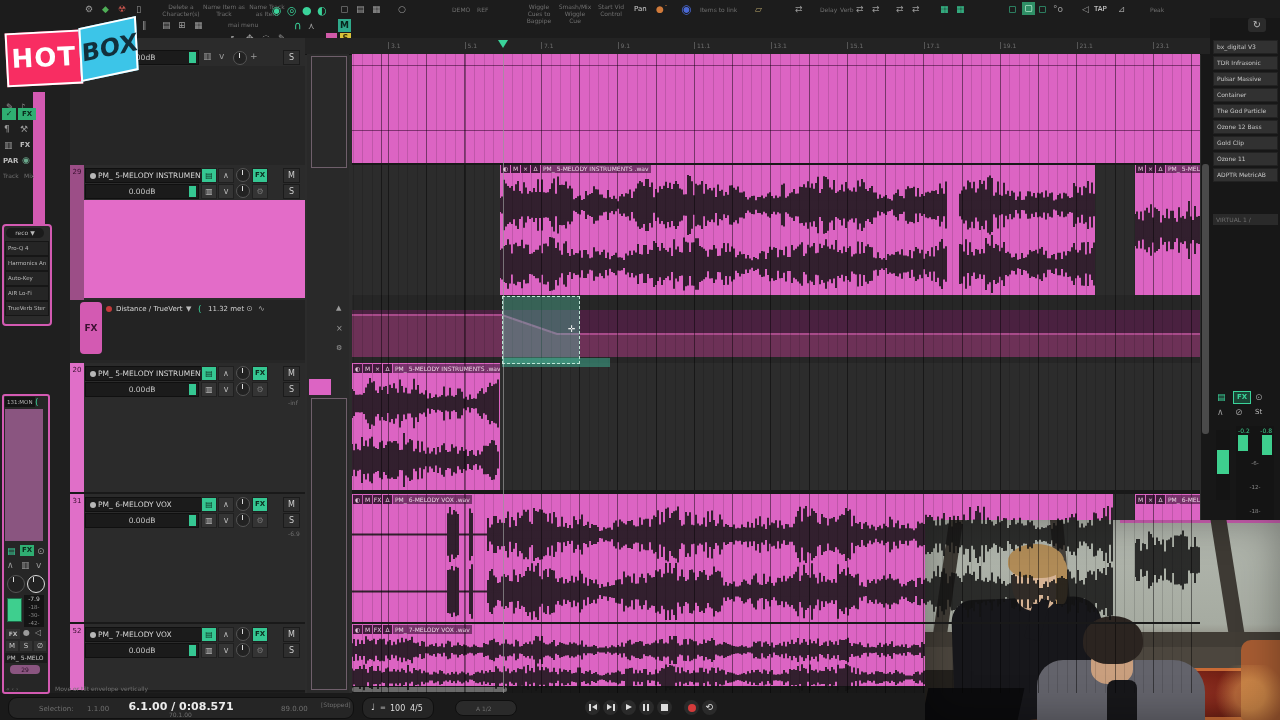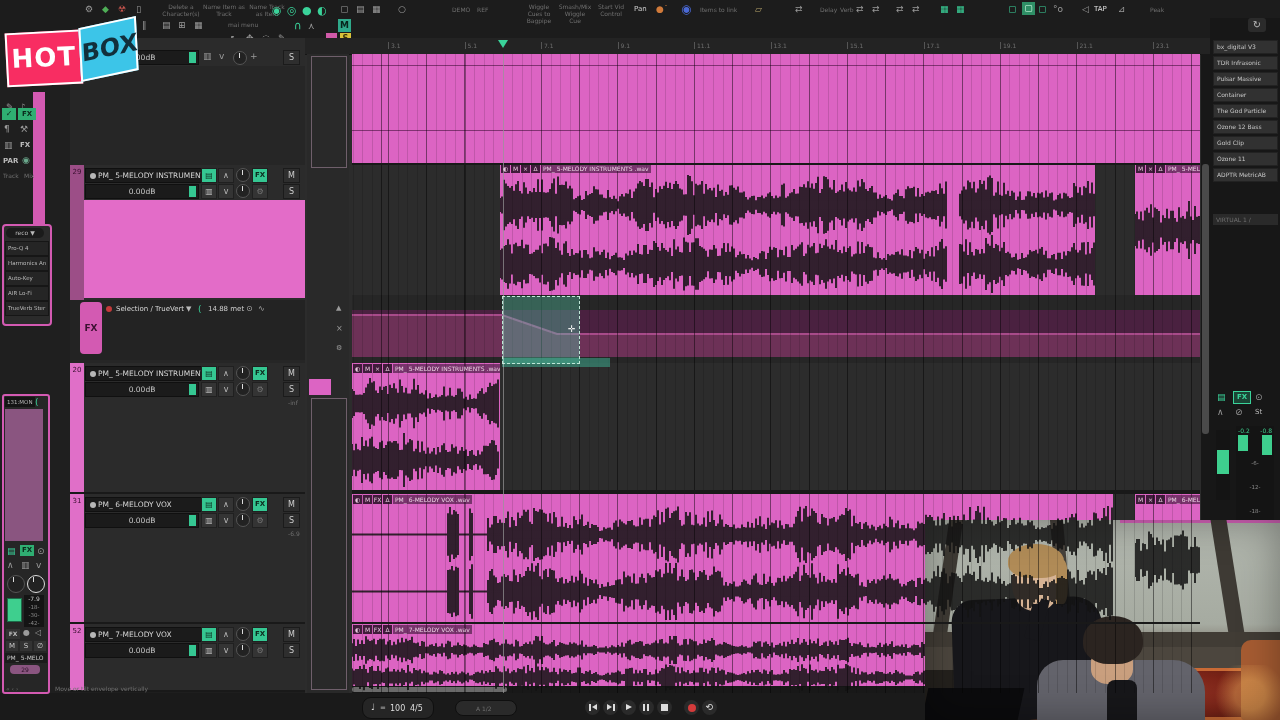--- a/index.html
+++ b/index.html
@@ -433,24 +433,24 @@
     <div class="knob" style="left:166px;top:19px;"></div>
     <div class="tcpbtn" style="left:182px;top:19px;color:#777;">⚙</div>
     <div class="ms" style="left:213px;top:19px;">S</div>
     <div class="abs t6 dim" style="left:218px;top:36px;"></div>
       </div>
     </div>
 
   <div class="abs" style="left:70px;top:300px;width:235px;height:60px;background:#232323;z-index:5;">
     <div class="abs" style="left:10px;top:2px;width:22px;height:52px;background:#d35ab2;border-radius:4px;color:#3a1030;font-weight:bold;font-size:9px;text-align:center;line-height:52px;">FX</div>
     <span class="abs" style="left:36px;top:6px;width:6px;height:6px;border-radius:50%;background:#c23a3a;"></span>
-    <div class="abs t7" style="left:46px;top:5px;color:#d8d8d8;">Selection / TrueVert</div>
+    <div class="abs t7" style="left:46px;top:5px;color:#d8d8d8;">Distance / TrueVert</div>
     <span class="abs t7" style="left:116px;top:5px;color:#bbb;">▼</span>
     <span class="abs teal" style="left:128px;top:4px;font-size:9px;">(</span>
-    <div class="abs t7" style="left:138px;top:5px;color:#cfcfcf;">14.88 met</div>
+    <div class="abs t7" style="left:138px;top:5px;color:#cfcfcf;">11.32 met</div>
     <span class="abs" style="left:176px;top:4px;font-size:8px;color:#aaa;">⊙</span>
     <span class="abs" style="left:188px;top:4px;font-size:8px;color:#aaa;">∿</span>
     <span class="abs" style="left:266px;top:4px;font-size:7px;color:#9a9a9a;">▲</span>
     <span class="abs" style="left:266px;top:24px;font-size:8px;color:#9a9a9a;">×</span>
     <span class="abs" style="left:266px;top:44px;font-size:7px;color:#9a9a9a;">⚙</span>
   </div>
 
   <div id="rightbar" class="abs">
     <div class="abs" style="left:38px;top:0px;width:18px;height:14px;background:#2b2b2b;border-radius:3px;color:#bbb;font-size:10px;text-align:center;line-height:14px;">↻</div>
     <div id="rightFxList">
@@ -490,20 +490,28 @@
           <div style="position: absolute; left: 0px; top: 58px; width: 100%; text-align: center; font-size: 5.5px; color: rgb(138, 138, 138);">-12-</div>
           <div style="position: absolute; left: 0px; top: 82px; width: 100%; text-align: center; font-size: 5.5px; color: rgb(138, 138, 138);">-18-</div>
         </div>
     </div>
   </div>
 
   <div id="bottombar" class="abs"></div>
   <div class="abs t6 dim" style="left:55px;top:685px;z-index:8;">Move or tilt envelope vertically</div>
   <div class="abs t6 dim" style="left:6px;top:685px;z-index:8;">«  ‹  ›</div>
 
+  <div class="pill" style="left:8px;top:697px;width:344px;height:20px;z-index:8;">
+    <span class="abs t7 dim" style="left:30px;top:7px;">Selection:</span>
+    <span class="abs t7 dim" style="left:78px;top:7px;">1.1.00</span>
+    <span class="abs" style="left:0;top:2px;width:344px;text-align:center;font-size:11px;font-weight:bold;color:#ececec;">6.1.00 / 0:08.571</span>
+    <span class="abs t6 dim" style="left:160px;top:13px;">70.1.00</span>
+    <span class="abs t7 dim" style="left:272px;top:7px;">89.0.00</span>
+    <span class="abs t6 dim" style="left:312px;top:3px;">[Stopped]</span>
+  </div>
 
   <div class="pill" style="left:362px;top:697px;width:70px;height:20px;z-index:8;">
     <span class="abs t9" style="left:8px;top:4px;color:#ddd;">♩</span>
     <span class="abs t7" style="left:17px;top:6px;color:#bbb;">=</span>
     <span class="abs t8" style="left:27px;top:6px;color:#ddd;">100</span>
     <span class="abs t8" style="left:47px;top:6px;color:#ddd;">4/5</span>
   </div>
 
   <div class="pill" style="left:455px;top:700px;width:60px;height:14px;background:#2a2a2a;z-index:8;">
     <span class="abs t6 dim" style="left:20px;top:4px;">A 1/2</span>

